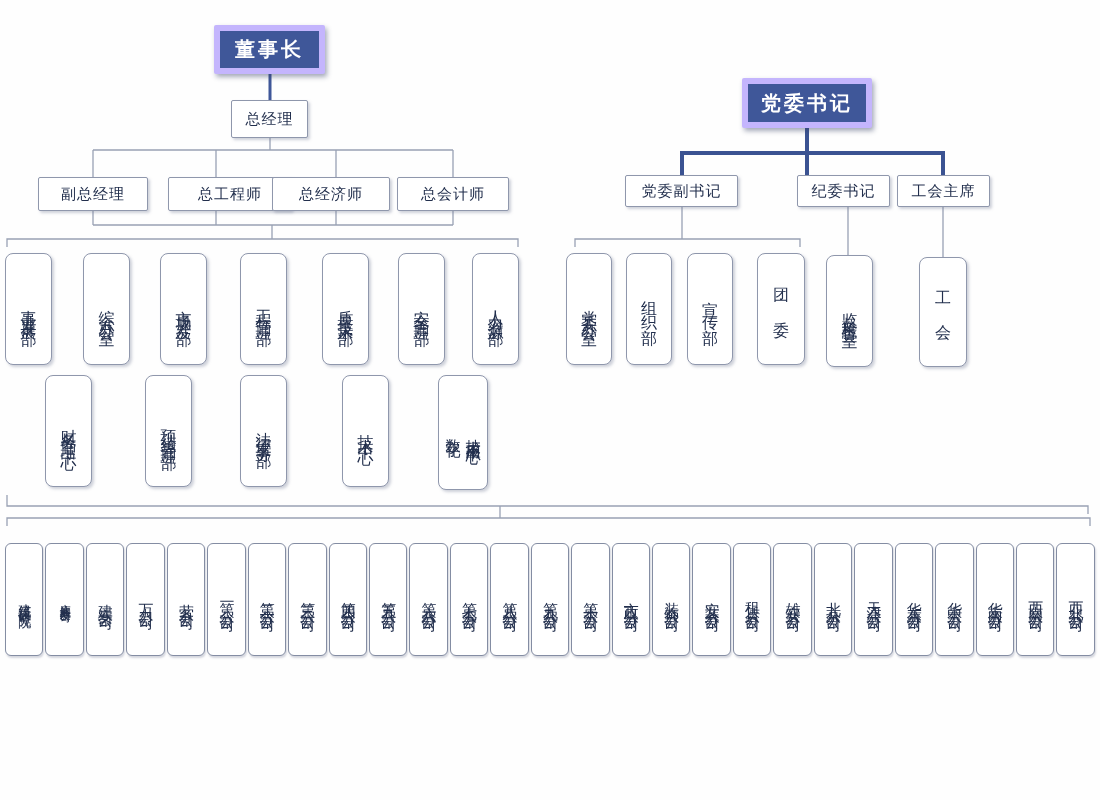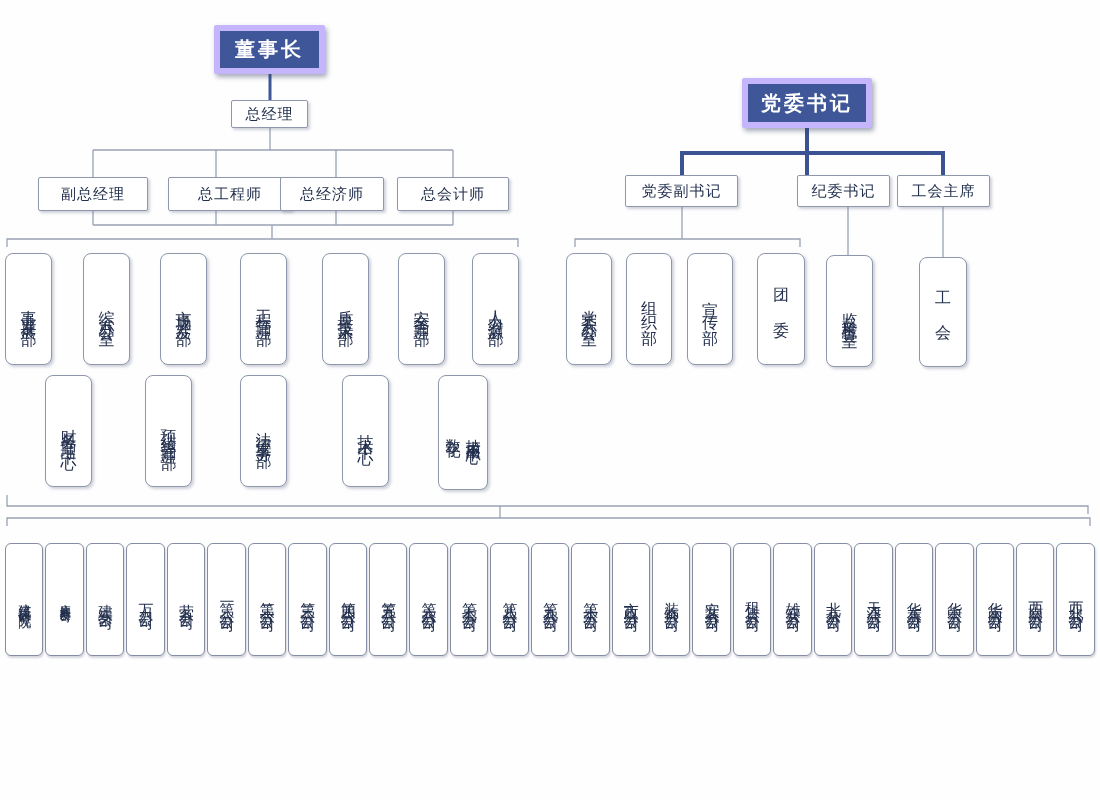--- a/index.html
+++ b/index.html
@@ -72,31 +72,31 @@
 
     <path class="thin" d="
       M7 495 V506 H1088 V514
       M500 506 V518
       M7 526 V518 H1090 V526"></path>
   </svg>
 
   <div class="box head" style="left:214px;top:25px;width:111px;height:49px;">
     <span>董事长</span>
   </div>
-  <div class="box hbox" style="left:231px;top:100px;width:77px;height:28px;text-align:right;">
+  <div class="box hbox" style="left:231px;top:100px;width:77px;height:38px;text-align:right;">
     <span>总经理</span>
   </div>
 
   <div class="box hbox" style="left:38px;top:177px;width:110px;height:34px;">
     <span>副总经理</span>
   </div>
   <div class="box hbox" style="left:168px;top:177px;width:124px;height:34px;">
     <span>总工程师</span>
   </div>
-  <div class="box hbox" style="left:280px;top:177px;width:104px;height:34px;">
+  <div class="box hbox" style="left:272px;top:177px;width:118px;height:34px;">
     <span>总经济师</span>
   </div>
   <div class="box hbox" style="left:397px;top:177px;width:112px;height:34px;">
     <span>总会计师</span>
   </div>
 
   <div class="box vbox" style="left:5px;top:253px;width:47px;height:112px;">
     <span>事业发展部</span>
   </div>
   <div class="box vbox" style="left:83px;top:253px;width:47px;height:112px;">

